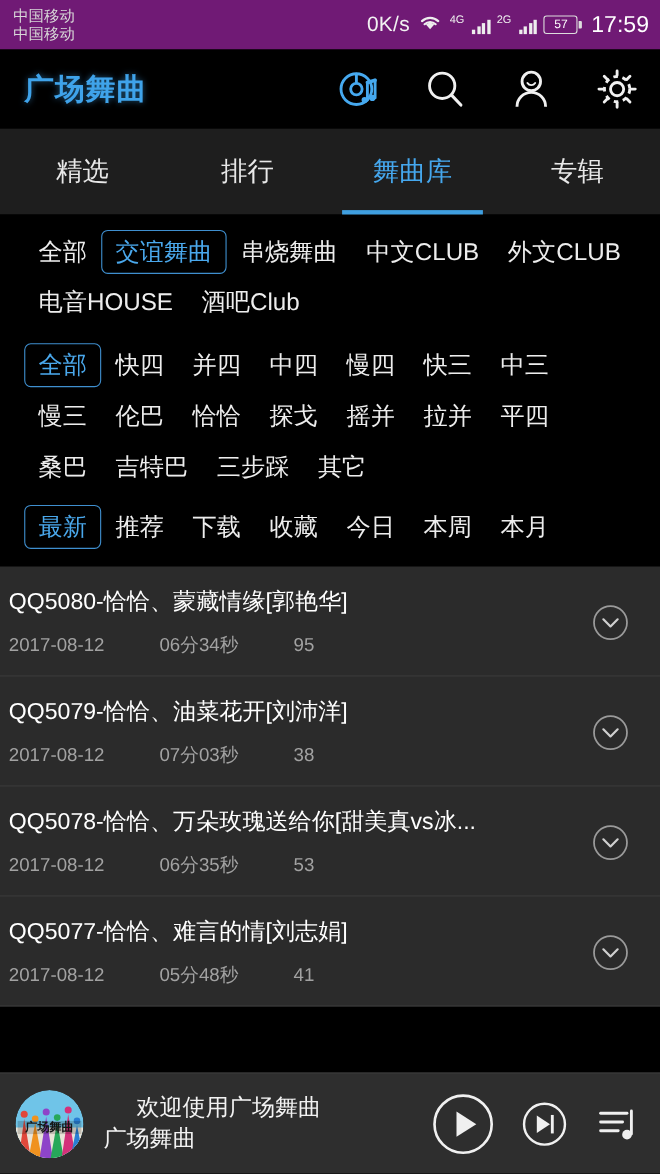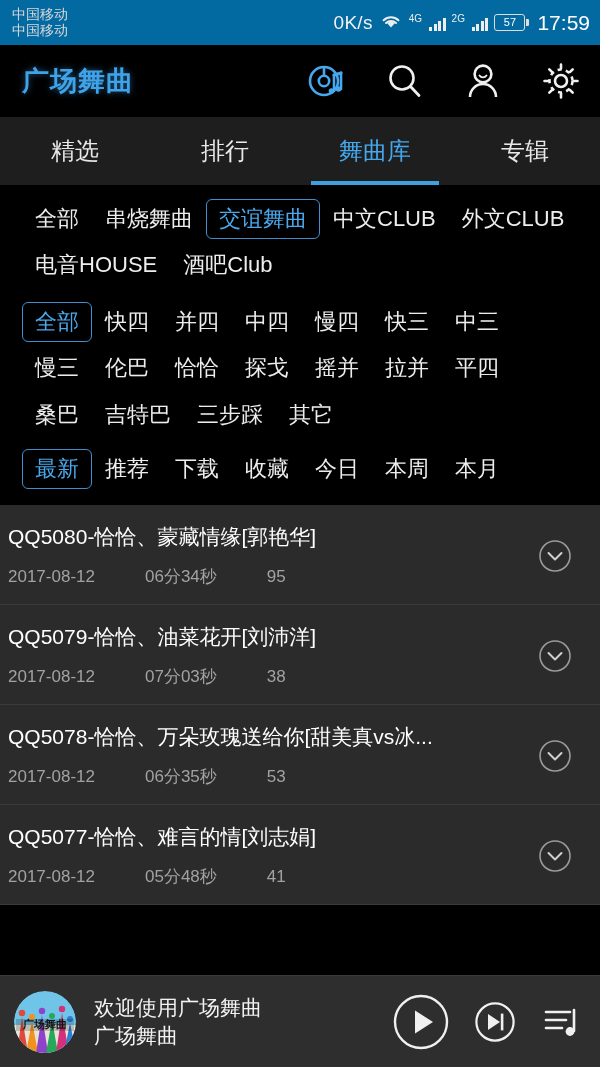--- a/index.html
+++ b/index.html
@@ -7,21 +7,21 @@
   body {
     background:#000;
     font-family:"Liberation Sans","DejaVu Sans",sans-serif;
     color:#fff;
     overflow:hidden;
     position:relative;
   }
 
   
   .statusbar{
-    height:45px;width:600px;background:#0369a1;
+    height:45px;width:600px;background:#701a75;
     display:flex;align-items:center;justify-content:space-between;
     padding:0 10px 0 12px;
   }
   .carriers{display:flex;flex-direction:column;justify-content:center;line-height:1.12;}
   .carrier{font-size:14px;color:#d8d8d8;}
   .status-right{display:flex;align-items:center;gap:6px;}
   .netspeed{font-size:19px;color:#f2f2f2;letter-spacing:.3px;}
   .sig-wrap{display:flex;align-items:flex-end;gap:7px;}
   .sig-label{font-size:10px;color:#eee;line-height:1;margin-bottom:7px;}
   .bars{display:flex;align-items:flex-end;gap:1.5px;height:14px;}
@@ -46,21 +46,21 @@
   }
   .app-title{
     font-size:27px;color:#3fa3ea;font-weight:bold;letter-spacing:1px;
     text-shadow:0 0 6px rgba(63,163,234,.55);
   }
   .appbar-actions{margin-left:auto;display:flex;align-items:center;gap:36px;}
   .icon-btn{width:42px;height:42px;display:flex;align-items:center;justify-content:center;}
 
   
   .tabs{
-    height:68px;background:#1e1e1e;display:flex;align-items:stretch;
+    height:78px;background:#1e1e1e;display:flex;align-items:stretch;
   }
   .tab{
     flex:1;display:flex;align-items:center;justify-content:center;
     position:relative;font-size:24px;color:#e8e8e8;
   }
   .tab.active{color:#45a7ed;}
   .tab.active:after{
     content:"";position:absolute;bottom:0;left:50%;transform:translateX(-50%);
     width:128px;height:4px;background:#3f9fe0;
   }
@@ -97,21 +97,21 @@
   
   .player{
     position:absolute;left:0;bottom:0;width:600px;height:92px;background:#2e2e2e;
     display:flex;align-items:center;padding:0 16px 0 14px;
     border-top:1px solid #3b3b3b;
   }
   .art{
     width:62px;height:62px;border-radius:50%;flex:0 0 62px;overflow:hidden;position:relative;
   }
   .ptext{margin-left:18px;flex:1;min-width:0;line-height:1.32;}
-  .ptitle{font-size:21px;color:#f2f2f2;white-space:nowrap;overflow:hidden;text-overflow:ellipsis;}
+  .ptitle{font-size:21px;color:#f2f2f2;white-space:nowrap;overflow:hidden;text-overflow:ellipsis;margin-left:30px;}
   .psub{font-size:21px;color:#f2f2f2;white-space:nowrap;overflow:hidden;text-overflow:ellipsis;}
   .pbtns{display:flex;align-items:center;gap:24px;margin-left:10px;}
   .pbtn{display:flex;align-items:center;justify-content:center;}
 </style>
 </head>
 <body>
 
 <div class="statusbar">
   <div class="carriers">
     <span class="carrier">中国移动</span>
@@ -208,22 +208,22 @@
     </div>
   <div class="tab">
       <span>专辑</span>
     </div>
 </div>
 
 <div class="filters">
   <div class="fgroup g1">
     <div class="frow">
       <span class="chip">全部</span>
+      <span class="chip sel">交谊舞曲</span>
       <span class="chip">串烧舞曲</span>
-      <span class="chip sel">交谊舞曲</span>
       <span class="chip">中文CLUB</span>
       <span class="chip">外文CLUB</span>
       <span class="chip">电音HOUSE</span>
       <span class="chip">酒吧Club</span>
     </div>
   </div>
 
   <div class="fgroup g2">
     <div class="frow">
       <span class="chip sel">全部</span>

